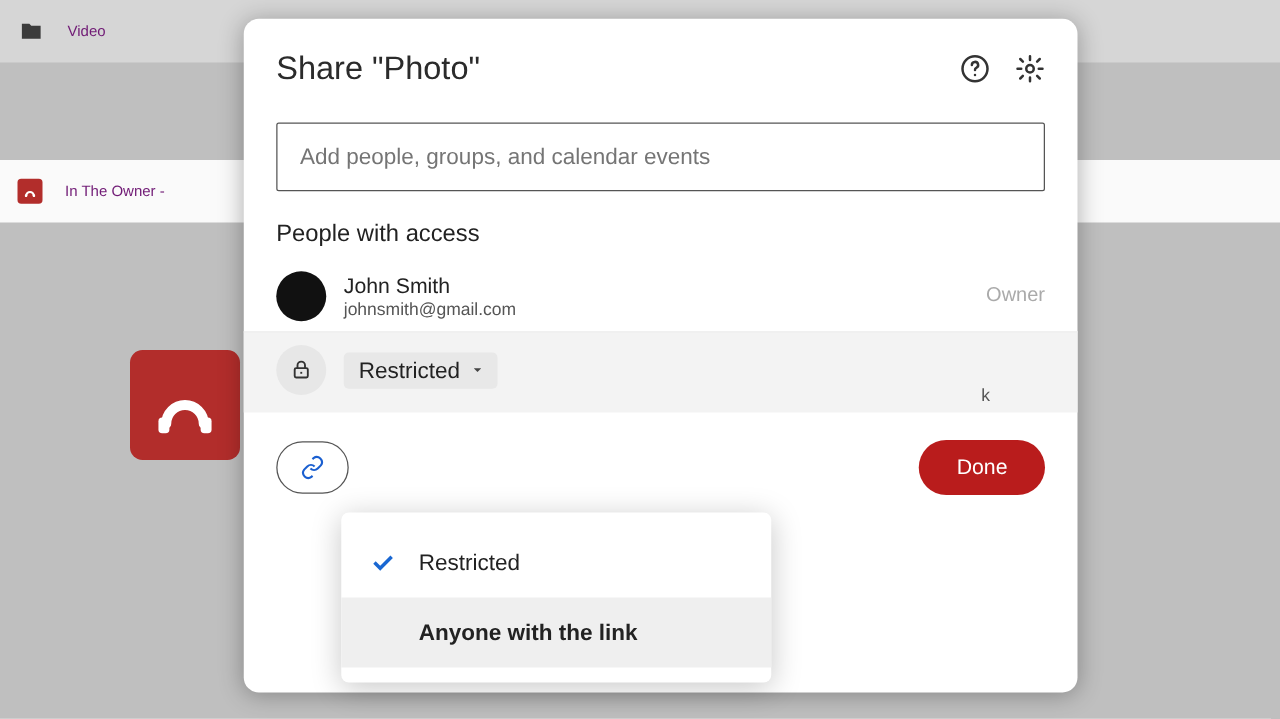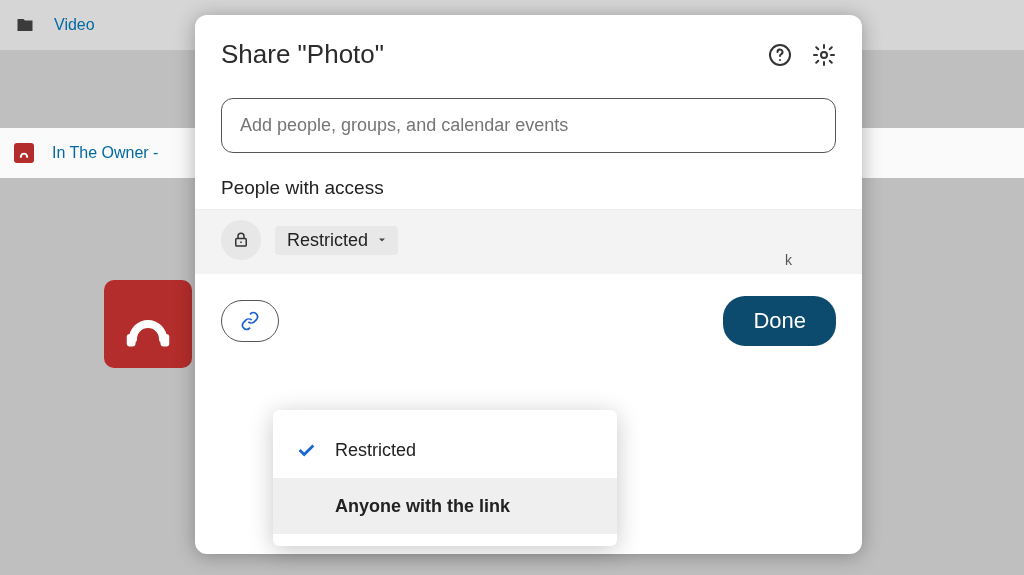--- a/index.html
+++ b/index.html
@@ -2,34 +2,34 @@
 <html><head>
   <meta charset="utf-8">
   <style>
     * { margin: 0; padding: 0; box-sizing: border-box; font-family: Arial, sans-serif; }
     body { background: #bfbfbf; width: 1024px; height: 575px; overflow: hidden; position: relative; }
 
     .bg-row { display: flex; align-items: center; height: 50px; padding-left: 14px; }
     .bg-row.light { background: #d6d6d6; }
     .bg-row.white { background: #fafafa; }
     .folder-icon { width: 22px; height: 18px; fill: #3b3b3b; margin-right: 18px; }
-    .bg-label { font-size: 16px; color: #0369a1; }
+    .bg-label { font-size: 12px; color: #701a75; }
     .red-square { width: 20px; height: 20px; background: #b22d2b; border-radius: 3px; display: flex; align-items: center; justify-content: center; margin-right: 18px; }
     .red-square svg { width: 14px; height: 14px; }
     .big-red { position: absolute; left: 104px; top: 280px; width: 88px; height: 88px; background: #b22d2b; border-radius: 10px; display: flex; align-items: center; justify-content: center; }
     .big-red svg { width: 60px; height: 60px; }
 
     .dialog { position: absolute; left: 195px; top: 15px; width: 667px; height: 539px; background: #fff; border-radius: 12px; box-shadow: 0 2px 20px rgba(0,0,0,0.3); overflow: visible; }
     .dialog-head { display: flex; align-items: center; padding: 24px 26px 12px 26px; }
     .dialog-title { font-size: 26px; color: #2b2b2b; }
     .head-spacer { flex: 1; }
     .head-icon { width: 24px; height: 24px; margin-left: 20px; cursor: pointer; }
     .head-icon svg { width: 24px; height: 24px; stroke: #333; fill: none; }
 
-    .add-input { margin: 16px 26px 0 26px; border: 1px solid #555; border-radius: 12px; padding: 16px 18px; font-size: 18px; color: #666; outline: none; width: calc(100% - 52px); }
+    .add-input { margin: 16px 26px 0 26px; border: 1px solid #555; border-radius: 2px; padding: 16px 18px; font-size: 18px; color: #666; outline: none; width: calc(100% - 52px); }
 
     .section-label { font-size: 19px; color: #222; margin: 24px 15px 10px 26px; font-weight: 500; }
 
     .person-row { display: flex; align-items: center; padding: 8px 26px 8px 26px; }
     .avatar { width: 40px; height: 40px; border-radius: 50%; background: #111; margin-right: 14px; }
     .person-name { font-size: 17px; color: #222; }
     .person-email { font-size: 14px; color: #555; }
     .person-spacer { flex: 1; }
     .role { font-size: 16px; color: #aaa; }
 
@@ -38,21 +38,21 @@
     .lock-circle svg { width: 18px; height: 18px; }
     .dropdown-chip { display: flex; align-items: center; background: #e8e8e8; border-radius: 4px; padding: 4px 10px 4px 12px; cursor: pointer; }
     .dropdown-label { font-size: 18px; color: #222; margin-right: 8px; }
     .dropdown-chip svg { width: 12px; height: 12px; fill: #444; }
     .hint-k { position: absolute; right: 70px; top: 42px; font-size: 14px; color: #555; }
 
     .footer { display: flex; align-items: center; padding: 22px 26px 26px 26px; }
     .copy-link { display: flex; align-items: center; border: 1px solid #555; border-radius: 22px; padding: 10px 18px; cursor: pointer; }
     .copy-link svg { width: 20px; height: 20px; stroke: #1a5fd0; fill: none; stroke-width: 2; }
     .footer-spacer { flex: 1; }
-    .done-btn { background: #0c4a6e; color: #fff; border: none; border-radius: 22px; padding: 12px 30px; font-size: 22px; font-weight: 500; cursor: pointer; }
+    .done-btn { background: #b91c1c; color: #fff; border: none; border-radius: 22px; padding: 12px 30px; font-size: 17px; font-weight: 500; cursor: pointer; }
 
     .dropdown-menu { position: absolute; left: 273px; top: 410px; width: 344px; background: #fff; border-radius: 6px; box-shadow: 0 4px 24px rgba(0,0,0,0.22); padding: 12px 0; z-index: 10; }
     .menu-item { display: flex; align-items: center; height: 56px; padding: 0 18px 0 22px; font-size: 18px; color: #222; cursor: pointer; }
     .menu-item.hovered { background: #efefef; font-weight: bold; }
     .check-slot { width: 40px; display: flex; align-items: center; }
     .check-slot svg { width: 22px; height: 22px; stroke: #1967d2; fill: none; stroke-width: 3; }
   </style>
 </head>
 <body>
 
@@ -98,20 +98,29 @@
           <circle cx="12" cy="12" r="3" stroke-width="2"></circle>
           <path d="M12 2v3M12 19v3M4.2 4.2l2.1 2.1M17.7 17.7l2.1 2.1M2 12h3M19 12h3M4.2 19.8l2.1-2.1M17.7 6.3l2.1-2.1" stroke-width="2" stroke-linecap="round"></path>
         </svg>
     </div>
   </div>
 
   <input class="add-input" placeholder="Add people, groups, and calendar events" style="">
 
   <div class="section-label">People with access</div>
 
+  <div class="person-row">
+    <div class="avatar"></div>
+    <div>
+      <div class="person-name">John Smith</div>
+      <div class="person-email">johnsmith@gmail.com</div>
+    </div>
+    <div class="person-spacer"></div>
+    <div class="role">Owner</div>
+  </div>
 
 
   <div class="general-access">
     <div class="lock-circle">
       <svg viewBox="0 0 24 24">
           <rect x="5" y="10" width="14" height="10" rx="1.5" stroke="#333" stroke-width="2" fill="none"></rect>
           <path d="M8 10V7a4 4 0 0 1 8 0v3" stroke="#333" stroke-width="2" fill="none"></path>
           <rect x="11" y="14" width="2" height="2" fill="#333"></rect>
         </svg>
     </div>

